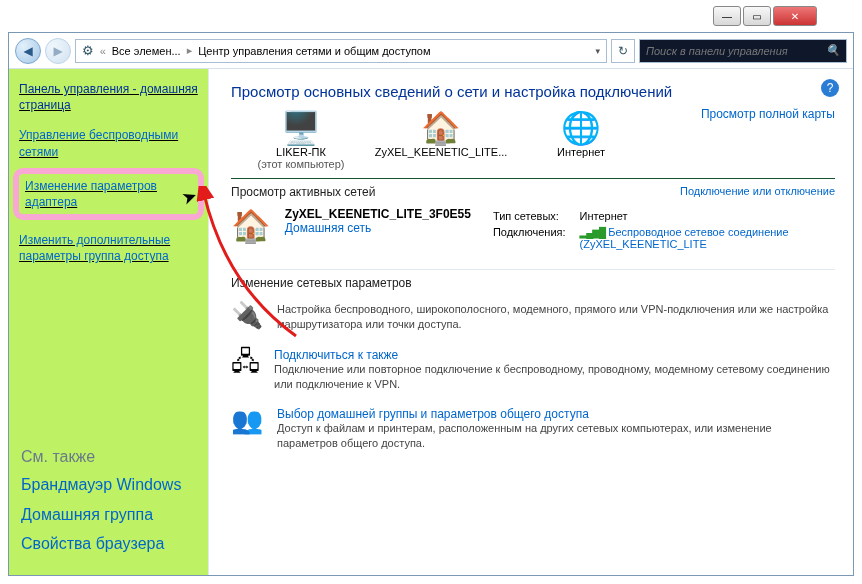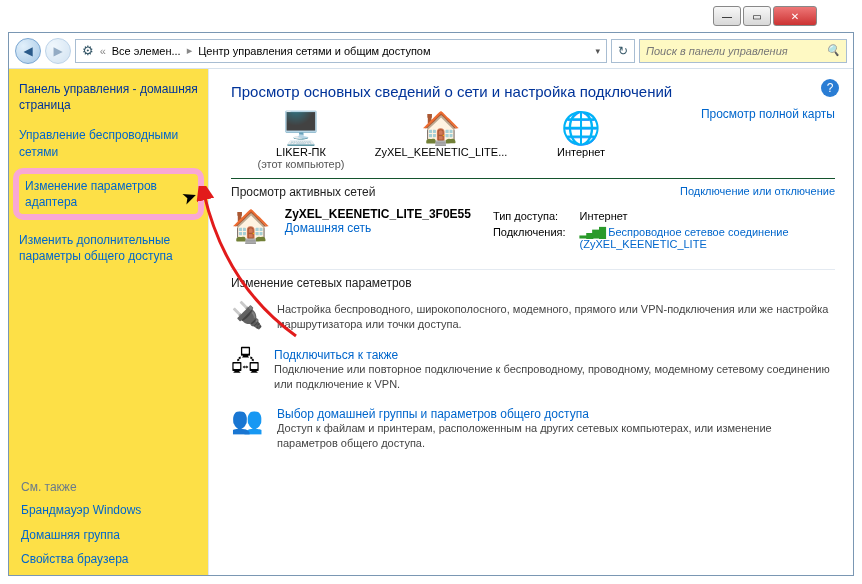--- a/index.html
+++ b/index.html
@@ -17,30 +17,30 @@
 
 .navrow { height: 36px; display: flex; align-items: center; padding: 4px 6px; gap: 4px; border-bottom: 1px solid #d6e1ec; }
 .navbtn { width: 26px; height: 26px; border-radius: 50%; border: 1px solid #7aa6d1; background: radial-gradient(circle at 30% 30%, #e2f0fb, #a6c8e6); display: flex; align-items: center; justify-content: center; color: #2a5a8a; font-size: 12px; }
 .navbtn.dis { opacity: .5; }
 .addr { flex: 1; height: 24px; border: 1px solid #a8bdd2; background: #fff; display: flex; align-items: center; font-size: 11px; padding: 0 6px; gap: 6px; overflow: hidden; }
 .addr .crumb { white-space: nowrap; }
 .addr .sep { color: #888; }
 .addr .icon { font-size: 13px; color: #356; }
 .addr .dd { margin-left: auto; font-size: 9px; color: #555; }
 .refresh { width: 24px; height: 24px; border: 1px solid #a8bdd2; background: #fff; display: flex; align-items: center; justify-content: center; font-size: 12px; color: #356; }
-.search { width: 208px; height: 24px; border: 1px solid #a8bdd2; background: #fef9c3; display: flex; align-items: center; padding: 0 6px; gap: 6px; font-size: 11px; color: #777; font-style: italic; }
+.search { width: 208px; height: 24px; border: 1px solid #a8bdd2; background: #0f172a; display: flex; align-items: center; padding: 0 6px; gap: 6px; font-size: 11px; color: #777; font-style: italic; }
 
 
 .body { position: absolute; top: 36px; left: 0; right: 0; bottom: 0; display: flex; }
-.sidebar { width: 200px; background: #fde047; border-right: 1px solid #e0e8f0; padding: 12px 10px; font-size: 12px; }
+.sidebar { width: 200px; background: #bef264; border-right: 1px solid #e0e8f0; padding: 12px 10px; font-size: 12px; text-decoration: underline; }
 .sidebar .home { color: #003399; margin-bottom: 14px; line-height: 1.35; }
 .sidebar a { color: #0066cc; text-decoration: none; display: block; line-height: 1.35; }
 .sidebar .item { margin-bottom: 12px; }
 .highlight { border: 6px solid #f9a8d4; border-radius: 10px; padding: 4px 6px; margin: -4px -6px 8px -6px; }
-.seealso { position: absolute; bottom: 0; left: 12px; font-size: 12px; }
+.seealso { position: absolute; bottom: 12px; left: 12px; font-size: 16px; }
 .seealso .hdr { color: #6a7a8a; margin-bottom: 8px; }
 .seealso a { margin-bottom: 8px; }
 
 .main { flex: 1; padding: 14px 18px 0 22px; position: relative; overflow: hidden; }
 .help { position: absolute; top: 10px; right: 14px; width: 18px; height: 18px; border-radius: 50%; background: #2a7dd4; color: #fff; font-size: 12px; display: flex; align-items: center; justify-content: center; }
 
 h1 { font-size: 15px; font-weight: normal; color: #003399; margin-bottom: 12px; }
 .maprow { display: flex; align-items: flex-start; gap: 0; margin-bottom: 8px; }
 .node { text-align: center; font-size: 11px; width: 140px; }
 .node .ico { font-size: 32px; line-height: 1; margin-bottom: 2px; }
@@ -101,21 +101,21 @@
   <div class="body">
     <div class="sidebar">
       <div class="home">Панель управления - домашняя страница</div>
       <div class="item">
           <a>Управление беспроводными сетями</a>
         </div>
       <div class="item highlight">
           <a>Изменение параметров адаптера</a>
         </div>
       <div class="item">
-          <a>Изменить дополнительные параметры общего доступа</a>
+          <a>Изменить дополнительные параметры группа доступа</a>
         </div>
 
       <div class="seealso">
         <div class="hdr">См. также</div>
         <a>Брандмауэр Windows</a>
         <a>Домашняя группа</a>
         <a>Свойства браузера</a>
       </div>
     </div>
 
@@ -148,21 +148,21 @@
       <div class="active">
         <div class="hico">🏠</div>
         <div class="nn">
           <b>ZyXEL_KEENETIC_LITE_3F0E55</b><br>
           <a class="link">Домашняя сеть</a>
         </div>
         <div class="right">
           <table>
             <tbody>
                 <tr>
-              <td>Тип доступа:</td>
+              <td>Тип сетевых:</td>
               <td>Интернет</td>
             </tr>
             <tr>
               <td>Подключения:</td>
               <td>
                 <span class="sig">▂▄▆█</span>
                 <a class="link">Беспроводное сетевое соединение (ZyXEL_KEENETIC_LITE</a>
               </td>
             </tr>
           </tbody>

